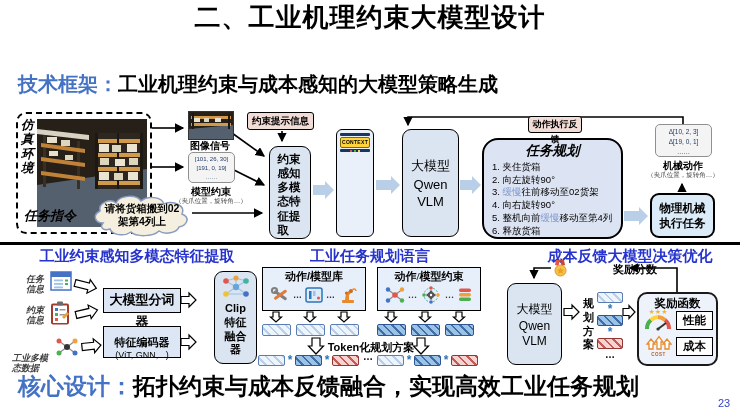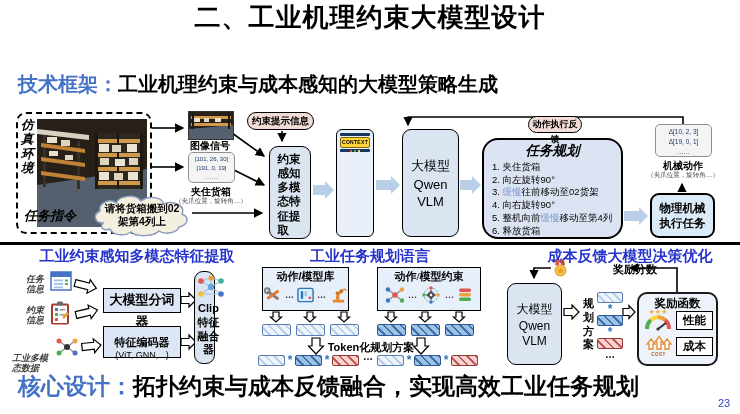--- a/index.html
+++ b/index.html
@@ -7,21 +7,21 @@
          font-family:"Liberation Sans","DejaVu Sans",sans-serif;color:#000;}
   .abs{position:absolute;}
   .c{text-align:center;}
   .b{font-weight:bold;}
   .i{font-style:italic;}
   .vert{word-break:break-all;line-height:1.15;}
   .blue-hdr{color:#2633cc;}
   .lbl-blue{color:#4472c4;}
   .box{box-sizing:border-box;border:1.5px solid #000;background:#dbe5f1;}
   .rbox{box-sizing:border-box;border:1.5px solid #000;background:#dbe5f1;border-radius:9px;}
-  .tan{box-sizing:border-box;border:1.2px solid #000;background:#f2dcd6;border-radius:9px;}
+  .tan{box-sizing:border-box;border:1.2px solid #000;background:#f2dcd6;border-radius:3px;}
   .valbox{box-sizing:border-box;border:1px solid #909090;background:#f4f4f4;border-radius:5px;
           color:#1f3864;font-size:6px;line-height:1.5;text-align:center;padding-top:2px;}
   .hatch-l{background:repeating-linear-gradient(45deg,#eef4fc 0 4px,#b9cfe8 4px 6px);
            border:1px solid #5b7db1;border-radius:2px;box-sizing:border-box;}
   .hatch-b{background:repeating-linear-gradient(45deg,#9cc3e5 0 4px,#3f6fa8 4px 6px);
            border:1px solid #2f5496;border-radius:2px;box-sizing:border-box;}
   .hatch-r{background:repeating-linear-gradient(45deg,#f5d3d0 0 4px,#c55a56 4px 6px);
            border:1px solid #943634;border-radius:2px;box-sizing:border-box;}
   .ast{color:#2e75b6;font-weight:bold;font-size:12px;text-align:center;}
   .hl{color:#7c96cc;}
@@ -161,21 +161,21 @@
     <rect x="3" y="1" width="2" height="16" fill="#1d1812"></rect>
       <rect x="39" y="1" width="2" height="16" fill="#1d1812"></rect>
   </svg>
   <div class="abs c b" style="left:180px;top:139px;width:60px;font-size:10px;">图像信号</div>
 
   <div class="abs valbox" style="left:188px;top:152px;width:47px;height:31px;">
     <div>[101, 26, 30]</div>
     <div>[191, 0, 19]</div>
     <div>……</div>
   </div>
-  <div class="abs c b" style="left:178px;top:185px;width:66px;font-size:10px;">夹住货箱</div>
+  <div class="abs c b" style="left:178px;top:185px;width:66px;font-size:10px;">模型约束</div>
   <div class="abs c" style="left:164px;top:197px;width:94px;font-size:6.5px;color:#3f3f3f;">（夹爪位置，旋转角…）</div>
 
   <div class="abs b i" style="left:24px;top:207px;font-size:13px;">任务指令</div>
   <svg class="abs" style="left:88px;top:191px;" width="108" height="48" viewBox="0 0 108 48">
     <path d="M15,32 C7,32 4,24 12,20 C10,12 22,7 28,12 C32,4 48,3 53,10 C60,4 74,6 76,13 C86,9 98,15 94,23 C102,26 100,34 91,36 C89,42 77,44 71,40 C65,46 48,46 43,41 C36,46 24,44 22,38 C16,40 11,37 15,32 Z" fill="#f5efdf" stroke="#8a9cc0" stroke-width="1.5"></path>
   </svg>
   <div class="abs c b" style="left:92px;top:202px;width:100px;font-size:10.5px;line-height:1.25;">
     <div>请将货箱搬到02</div>
     <div>架第4列上</div>
   </div>
@@ -272,21 +272,21 @@
     <circle cx="4" cy="16" r="2.5" fill="#4caf50"></circle>
       <circle cx="20" cy="16" r="2.5" fill="#4472c4"></circle>
   </svg>
 
   <div class="abs box c b" style="left:103px;top:288px;width:78px;height:25px;font-size:13px;line-height:22px;background:#dce6f4;border-width:1.3px;">大模型分词器</div>
   <div class="abs box c" style="left:103px;top:326px;width:78px;height:32px;background:#dce6f4;border-width:1.3px;">
     <div class="b" style="font-size:11px;margin-top:8px;">特征编码器</div>
     <div style="font-size:9px;">(ViT, GNN,...)</div>
   </div>
 
-  <div class="abs rbox" style="left:194px;top:271px;width:21px;height:93px;">
+  <div class="abs rbox" style="left:214px;top:271px;width:43px;height:93px;">
     <svg style="display:block;margin:3px auto 0;" width="32" height="26" viewBox="0 0 32 26">
       <g stroke="#9dc3e6" stroke-width="1.1">
         <line x1="16" y1="12" x2="6" y2="6"></line>
           <line x1="16" y1="12" x2="16" y2="3"></line>
           <line x1="16" y1="12" x2="26" y2="6"></line>
         <line x1="16" y1="12" x2="6" y2="19"></line>
           <line x1="16" y1="12" x2="26" y2="19"></line>
           <line x1="6" y1="6" x2="16" y2="3"></line>
         <line x1="16" y1="3" x2="26" y2="6"></line>
           <line x1="6" y1="19" x2="26" y2="19"></line>
@@ -296,21 +296,21 @@
       <circle cx="16" cy="3" r="2.6" fill="#f0a03c"></circle>
         <circle cx="26" cy="6" r="2.8" fill="#46b1a1"></circle>
       <circle cx="6" cy="19" r="2.8" fill="#f0c23c"></circle>
         <circle cx="26" cy="19" r="2.8" fill="#4472c4"></circle>
     </svg>
     <div class="b vert c" style="width:27px;margin:1px auto 0;font-size:11px;line-height:1.25;">Clip特征融合器</div>
   </div>
 
   <div class="abs c b blue-hdr" style="left:300px;top:247px;width:140px;font-size:15px;">工业任务规划语言</div>
 
-  <div class="abs box" style="left:262px;top:267px;width:87px;height:44px;background:#e7effb;">
+  <div class="abs box" style="left:262px;top:267px;width:104px;height:44px;background:#e7effb;">
     <div class="libtitle" style="margin-top:2px;">动作/模型库</div>
     <div class="iconrow">
       <svg width="20" height="18" viewBox="0 0 20 18">
         <rect x="3" y="7.5" width="15" height="3" rx="1.5" transform="rotate(35 10 9)" fill="#7f7f7f"></rect>
         <circle cx="4.5" cy="4.5" r="2.6" fill="none" stroke="#7f7f7f" stroke-width="2"></circle>
         <rect x="3" y="7.5" width="15" height="3" rx="1.5" transform="rotate(-35 10 9)" fill="#e07b39"></rect>
       </svg>
       <span class="dots">…</span>
       <svg width="18" height="16" viewBox="0 0 18 16">
         <rect x="1" y="1" width="16" height="14" rx="2" fill="#ddebfb" stroke="#2e75b6" stroke-width="1.5"></rect>

